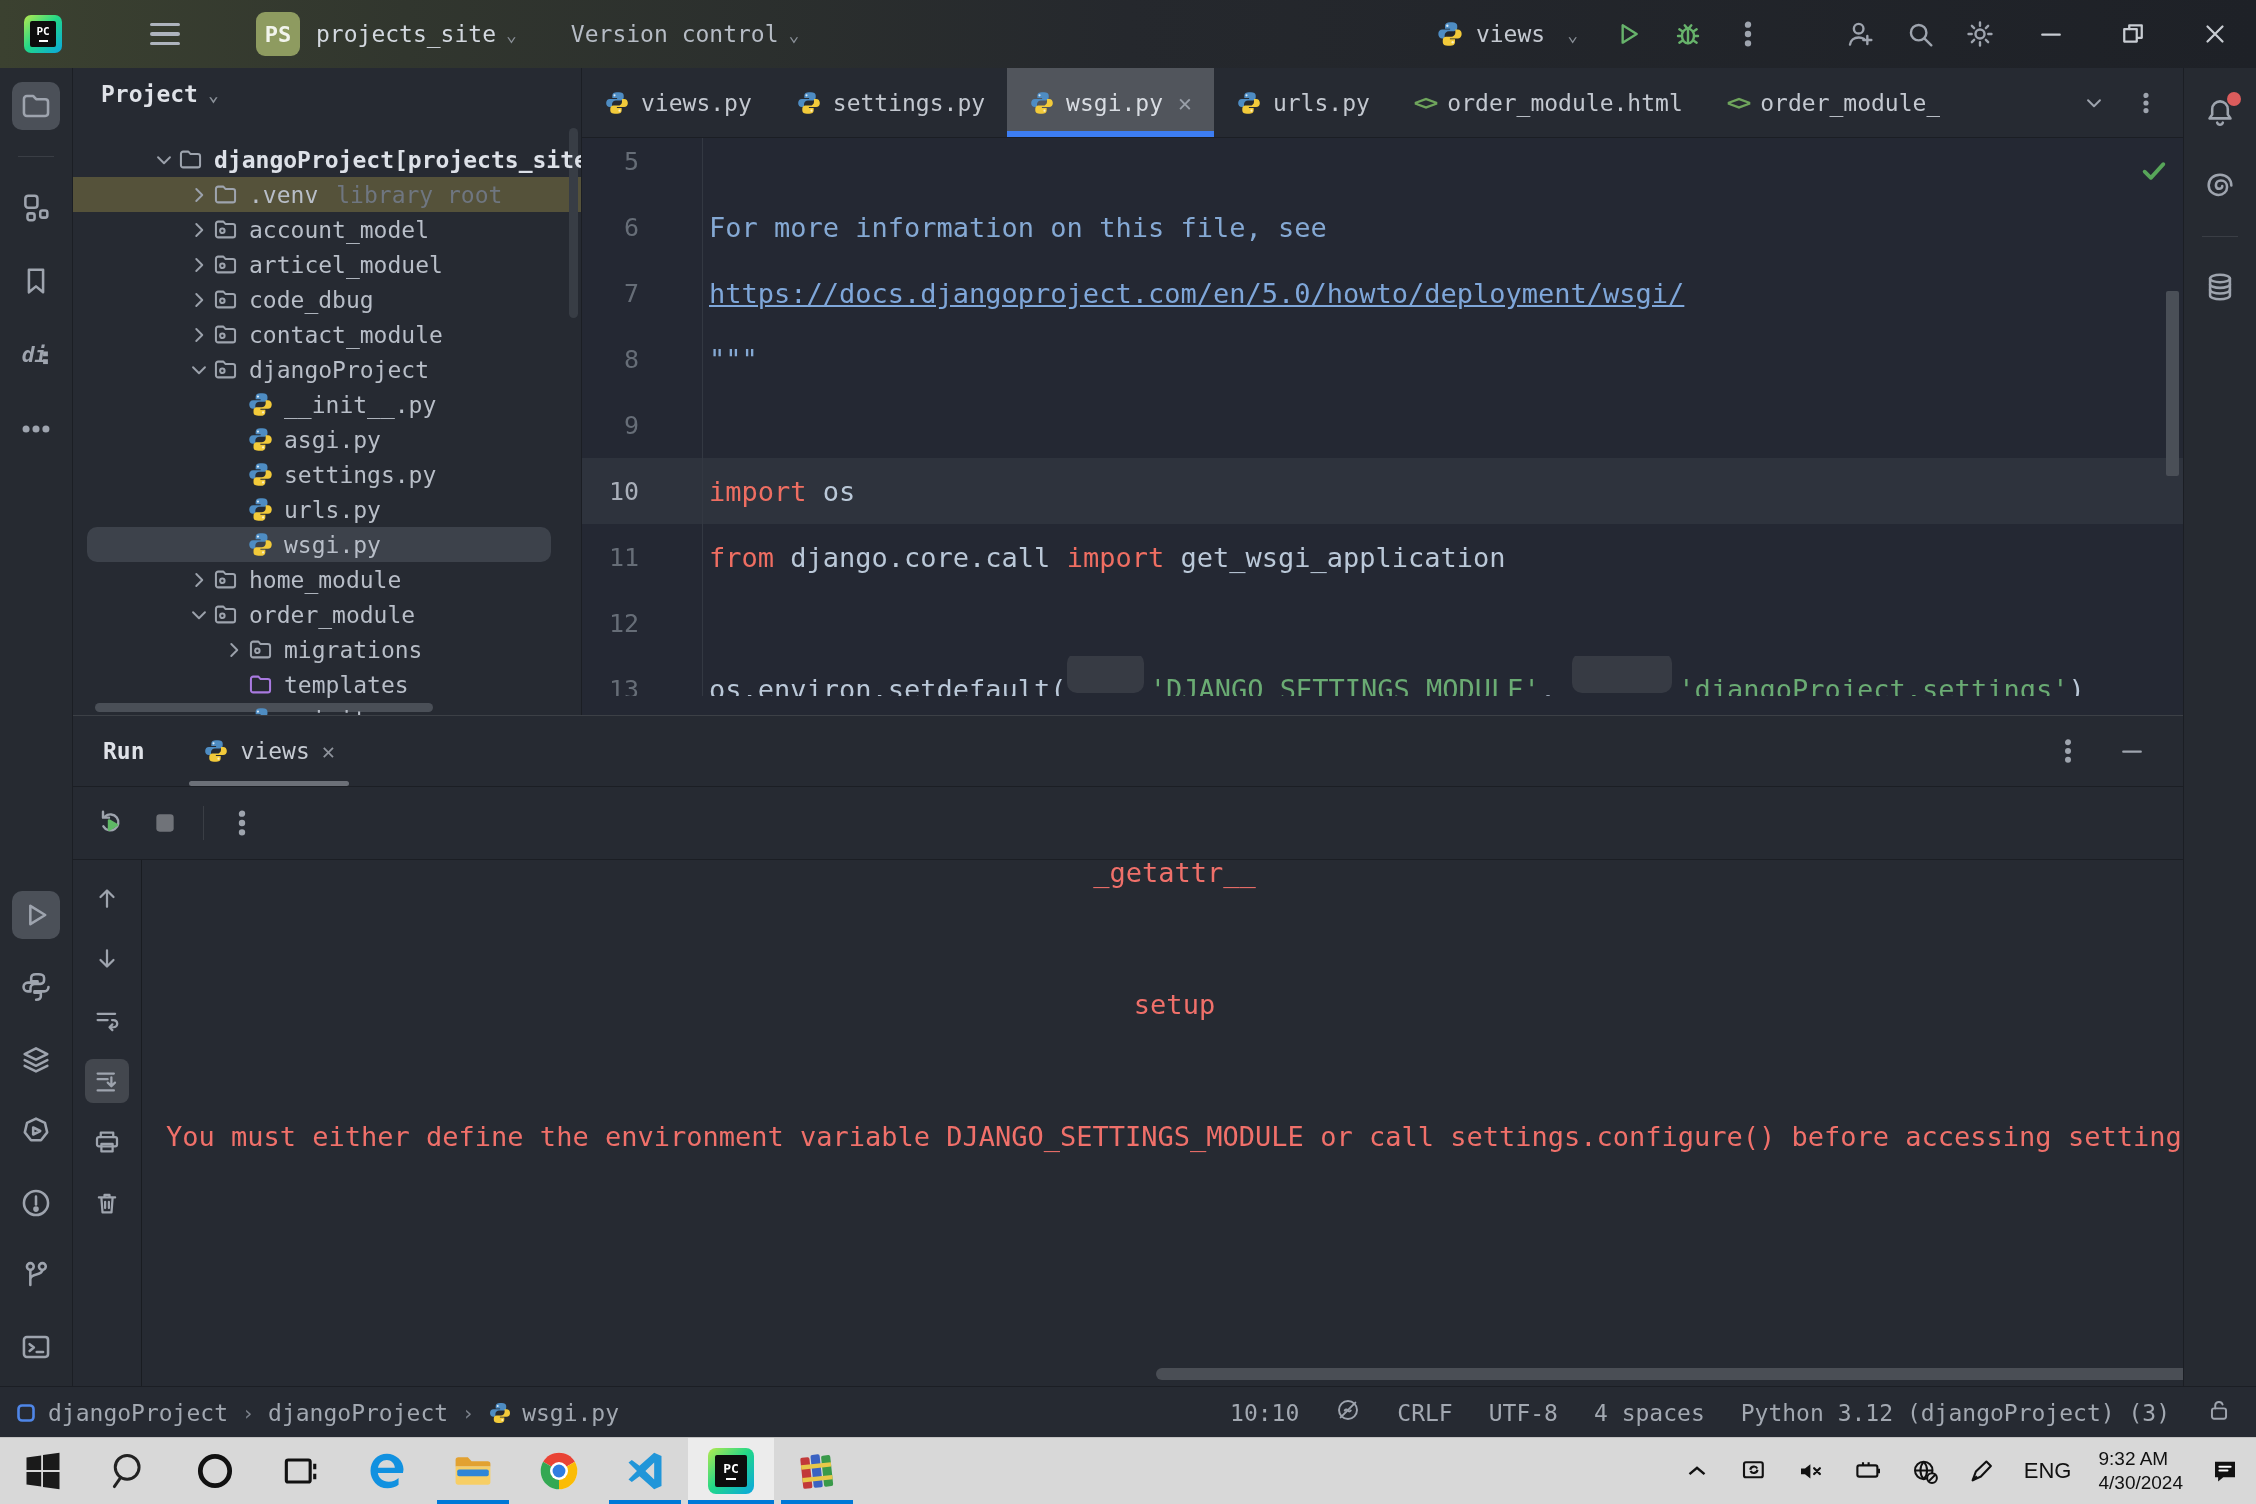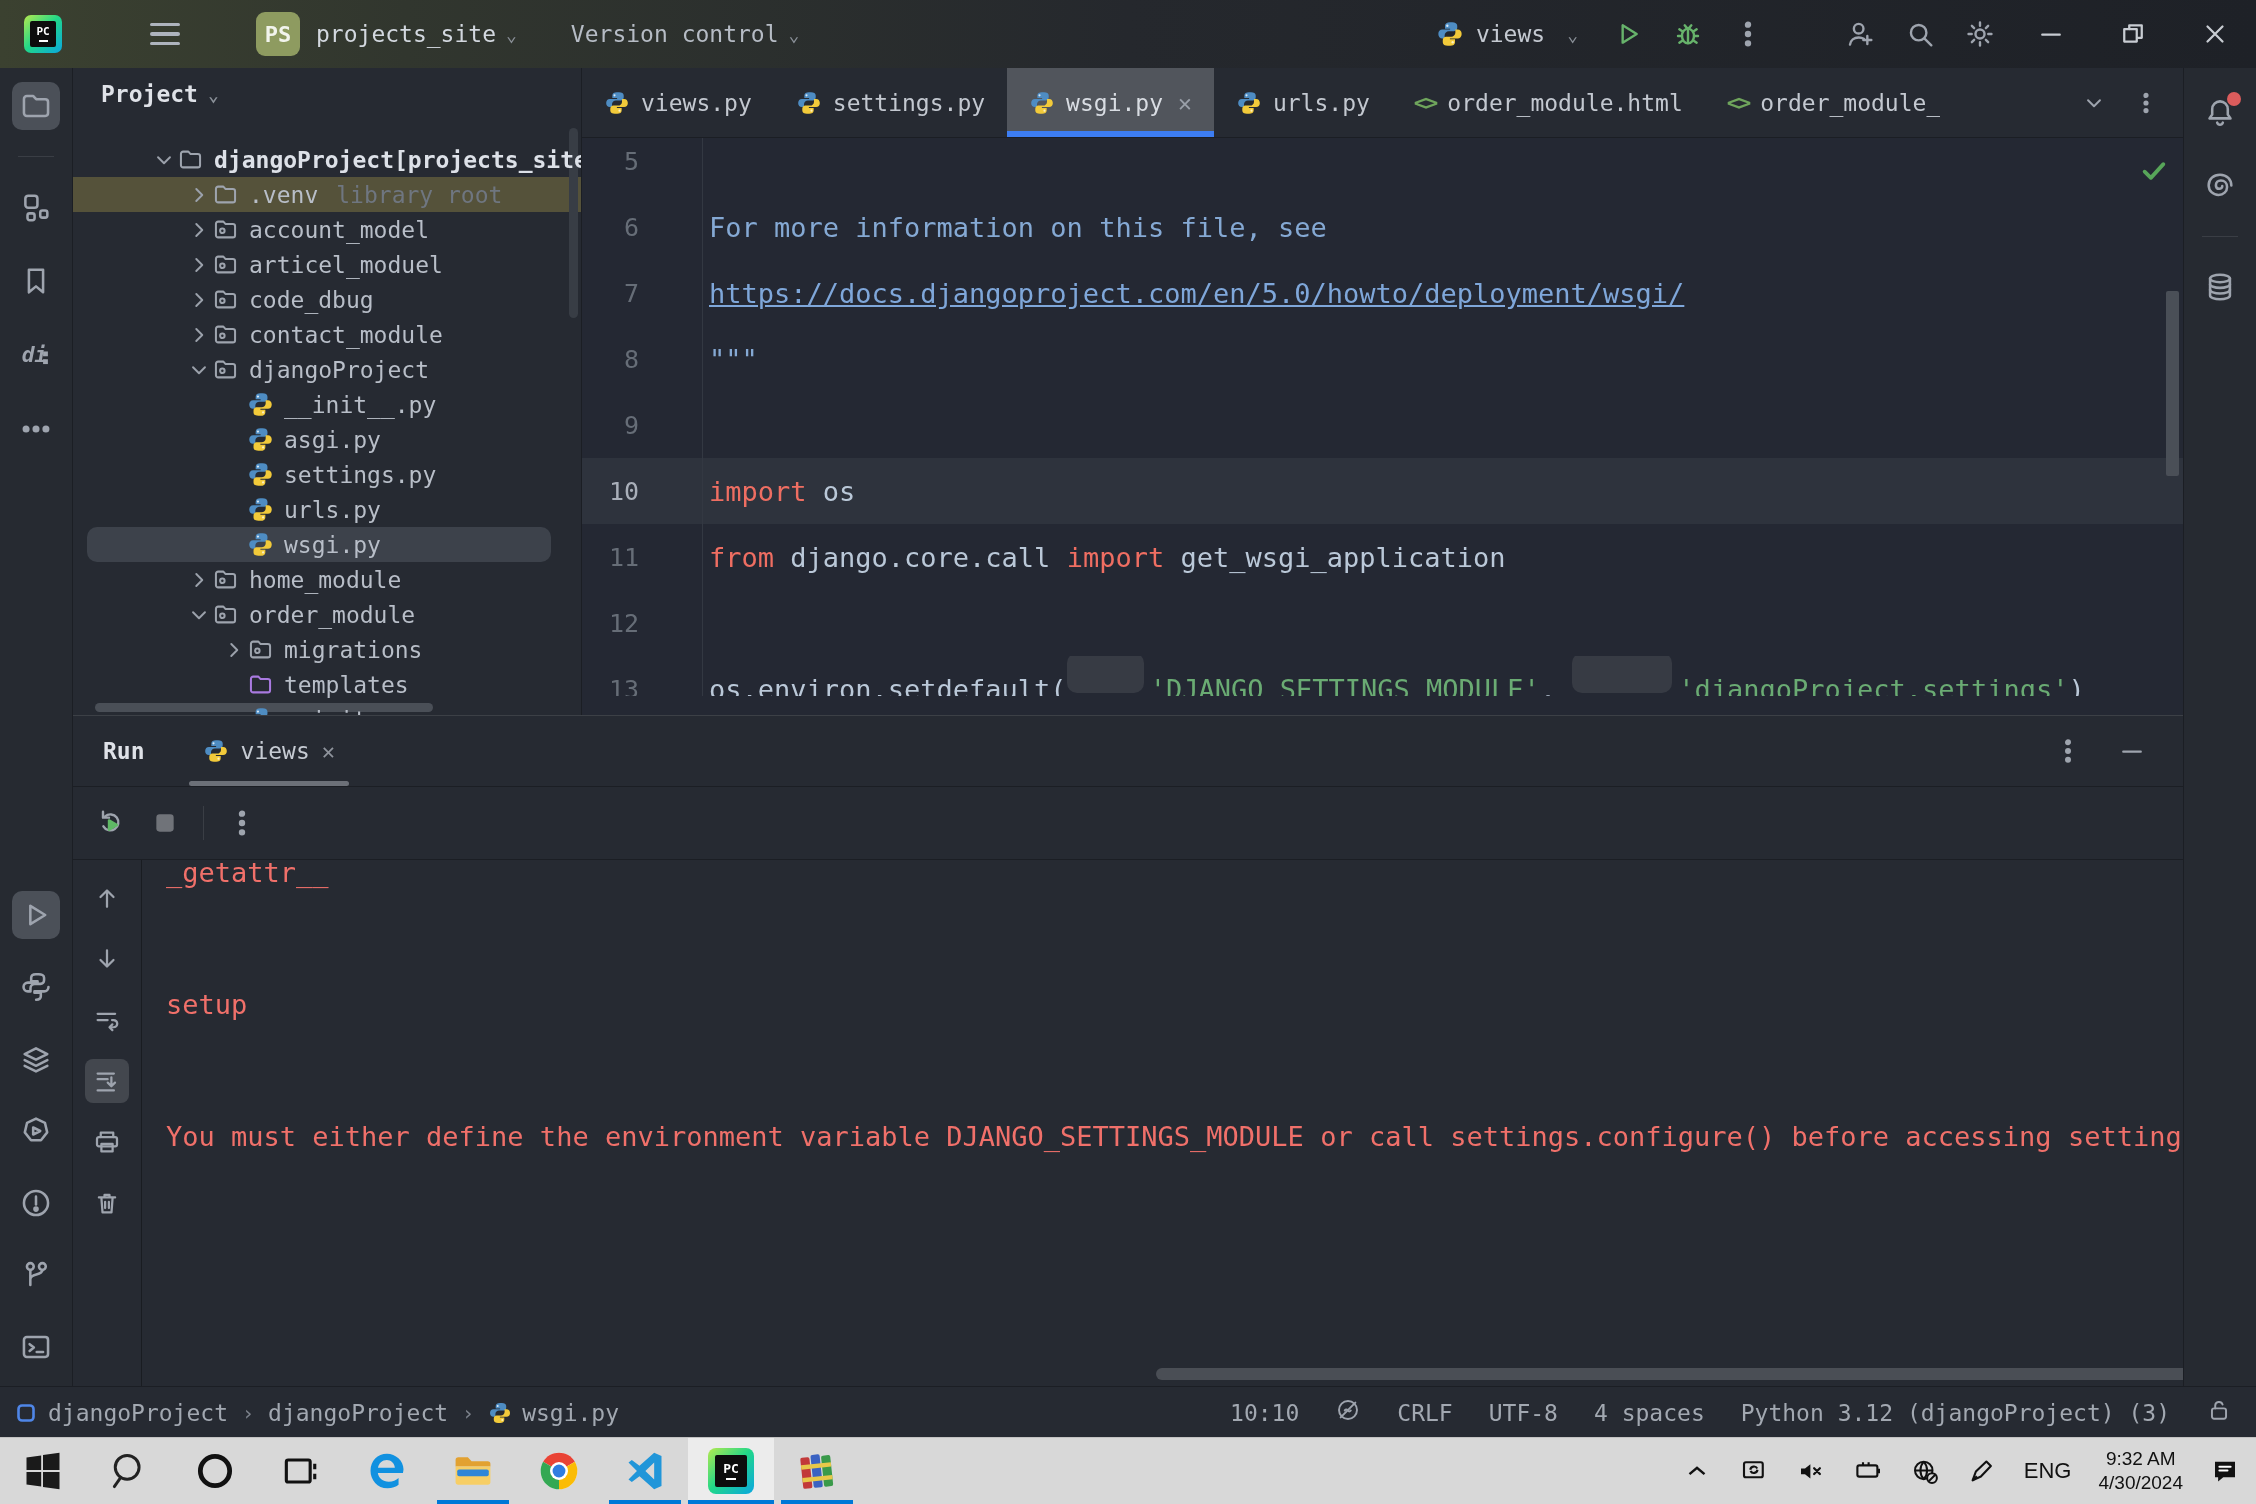--- a/index.html
+++ b/index.html
@@ -114,21 +114,21 @@
   .rp-toolbar{height:72px;flex:none;display:flex;align-items:center;gap:22px;padding-left:22px;border-bottom:1px solid #1b1e24;}
   .rp-toolbar .ico{font-size:32px;cursor:pointer;}
   .v-sep{width:1px;height:34px;background:#3a3e45;}
   .rp-body{flex:1;display:flex;min-height:0;}
   .rp-gutter{width:68px;flex:none;border-right:1px solid #191c21;display:flex;flex-direction:column;align-items:center;padding-top:16px;gap:17px;}
   .rp-gutter .sb-ico{width:44px;height:44px;font-size:30px;border-radius:8px;}
   .rp-gutter .sb-ico.active{background:#43474e;}
   .console{flex:1;overflow:hidden;position:relative;padding-left:24px;}
   .con-line{height:66px;line-height:66px;font-size:27px;white-space:pre;color:#dfe3e9;}
   .con-line.err{color:#f0706a;}
-  .con-lines{margin-top:-20px;}
+  .con-lines{margin-top:-20px;text-align:center;}
   .run-hscroll{position:absolute;bottom:7px;left:1014px;width:1098px;height:12px;border-radius:6px;background:#4a4e55;}
 
   
   .statusbar{position:absolute;left:0;right:0;bottom:66px;height:51px;background:#262a32;border-top:1px solid #1b1e24;
     display:flex;align-items:center;font-size:23px;color:#a2a8b1;}
   .crumbs{display:flex;align-items:center;gap:14px;padding-left:14px;}
   .crumbs .sep{color:#7b818a;font-size:20px;}
   .crumbs .ico{font-size:24px;}
   .sb-items{margin-left:auto;display:flex;align-items:center;gap:36px;padding-right:24px;}
   .sb-items .ico{font-size:26px;}
@@ -143,21 +143,21 @@
   .tb-app.active{background:#ececec;}
   .tb-app.active::after{left:0;right:0;}
   .pc-badge{width:46px;height:46px;border-radius:8px;background:linear-gradient(135deg,#b5e94e,#21d789 48%,#0aa7e0);
     display:flex;align-items:center;justify-content:center;}
   .pc-badge .in{width:32px;height:32px;background:#0d0d0d;border-radius:2px;color:#fff;font-size:13px;font-weight:bold;
     font-family:"DejaVu Sans Mono",monospace;display:flex;flex-direction:column;align-items:center;justify-content:center;line-height:1;}
   .pc-badge .in i{display:block;width:10px;height:2px;background:#fff;margin-top:3px;}
   .tray{margin-left:auto;display:flex;align-items:center;gap:27px;padding-right:16px;color:#111;}
   .tray .ico{font-size:30px;color:#111;cursor:pointer;position:relative;}
   .tray-lang{font-size:22px;cursor:pointer;}
-  .tray-clock{text-align:center;font-size:19px;line-height:1.25;cursor:pointer;}
+  .tray-clock{text-align:left;font-size:19px;line-height:1.25;cursor:pointer;}
   .tray-notif{position:relative;cursor:pointer;}
 </style>
 </head>
 <body>
 
 <div class="titlebar">
   <div class="pc-logo">
       <div class="in">PC<i></i></div>
     </div>
   <div class="hamburger">

